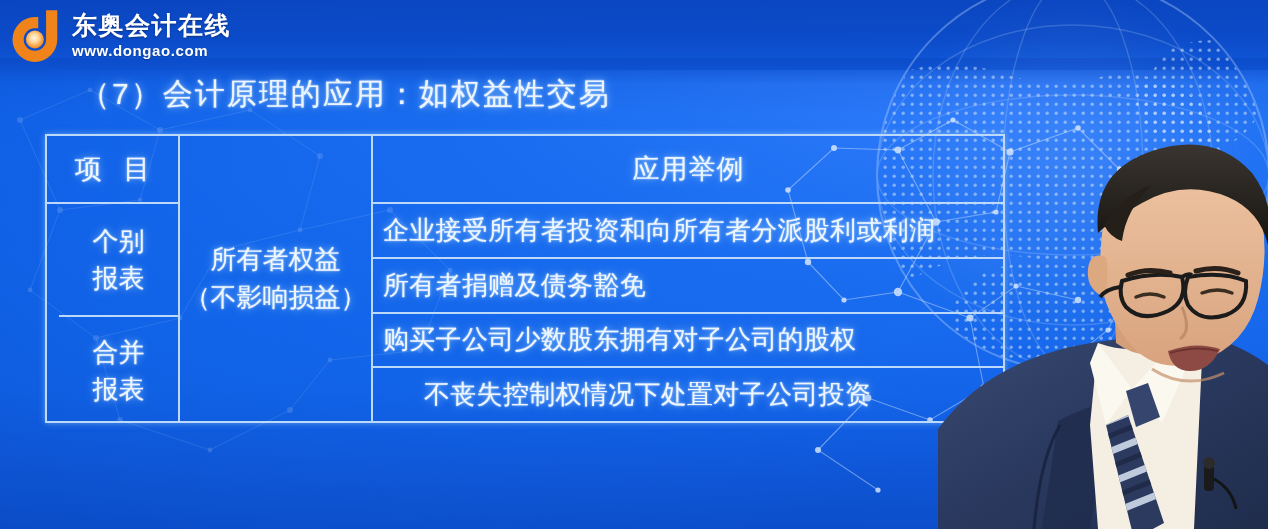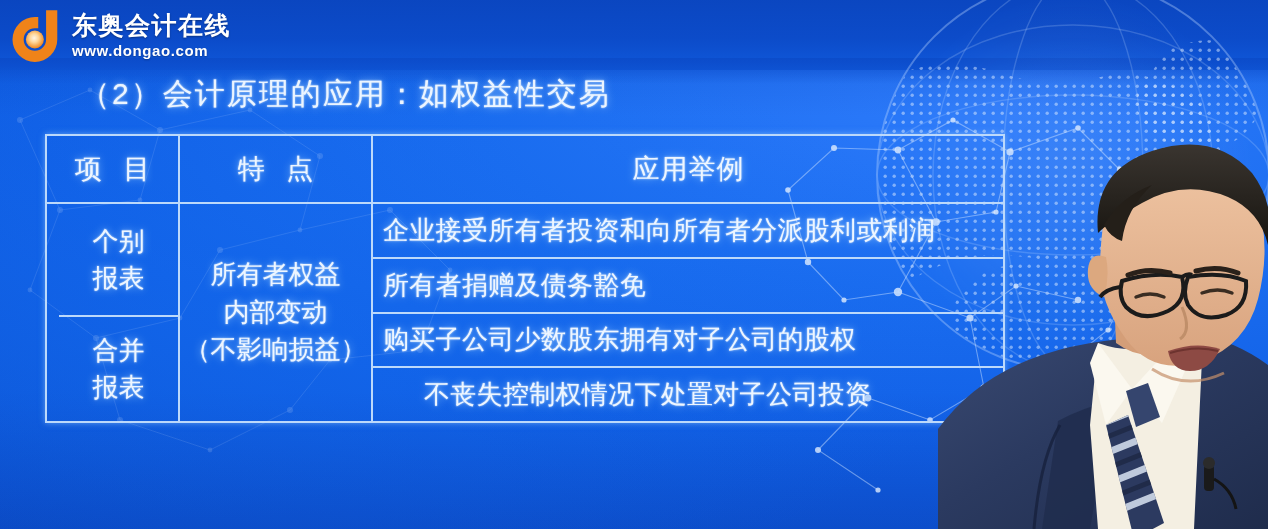--- a/index.html
+++ b/index.html
@@ -182,21 +182,21 @@
     align-items: center;
     justify-content: center;
     color: #eef6ff;
     font-size: 26px;
     line-height: 1.42;
     text-shadow: 0 0 8px rgba(150,205,255,.9), 0 0 2px rgba(255,255,255,.85);
     white-space: nowrap;
     margin-left: 12px;
   }
   .r-ind { height: 111px; flex: 0 0 111px; border-bottom: 2px solid #bcd9fb; }
-  .r-con { height: 108px; flex: 0 0 108px; font-family: Liberation Mono, monospace; }
+  .r-con { height: 108px; flex: 0 0 108px; }
 
   .featcell {
     flex: 1 1 auto;
     display: flex;
     flex-direction: column;
     align-items: center;
     justify-content: center;
     color: #eef6ff;
     font-size: 26px;
     line-height: 1.46;
@@ -356,41 +356,39 @@
       </defs>
       <path d="M68 6 h20 v52 a40 40 0 1 1 -40 -40 h6 v20 h-6 a20 20 0 1 0 20 20 z" fill="#f08319"></path>
       <circle cx="48" cy="58" r="16" fill="url(#inner)"></circle>
     </svg>
     <div class="logo-text">
       <div class="logo-cn">东奥会计在线</div>
       <div class="logo-url">www.dongao.com</div>
     </div>
   </div>
 
-  <div class="slide-title">（2）会计原理的应用：如权益性交易</div>
+  <div class="slide-title">（7）会计原理的应用：如权益性交易</div>
 
   <div class="grid">
 
     <div class="col-item">
       <div class="hcell">项 目</div>
       <div class="icell r-ind">
         <span>个别</span>
         <span>报表</span>
       </div>
       <div class="icell r-con">
         <span>合并</span>
         <span>报表</span>
       </div>
     </div>
 
     <div class="col-feat">
-      <div class="hcell">特 点</div>
       <div class="featcell">
         <span>所有者权益</span>
-        <span>内部变动</span>
         <span>（不影响损益）</span>
       </div>
     </div>
 
     <div class="col-ex">
       <div class="hcell wide">应用举例</div>
       <div class="excell">企业接受所有者投资和向所有者分派股利或利润</div>
       <div class="excell">所有者捐赠及债务豁免</div>
       <div class="excell">购买子公司少数股东拥有对子公司的股权</div>
       <div class="excell">不丧失控制权情况下处置对子公司投资</div>

